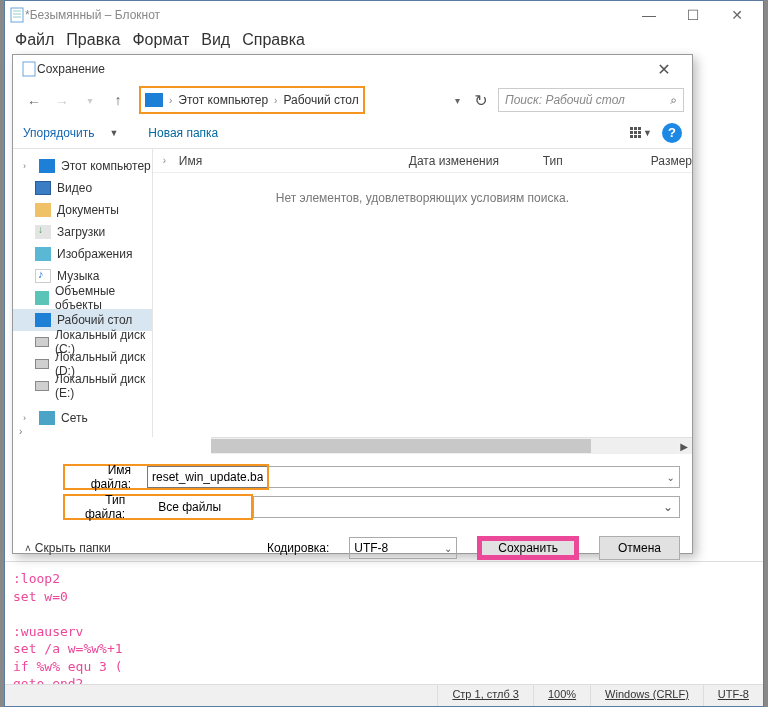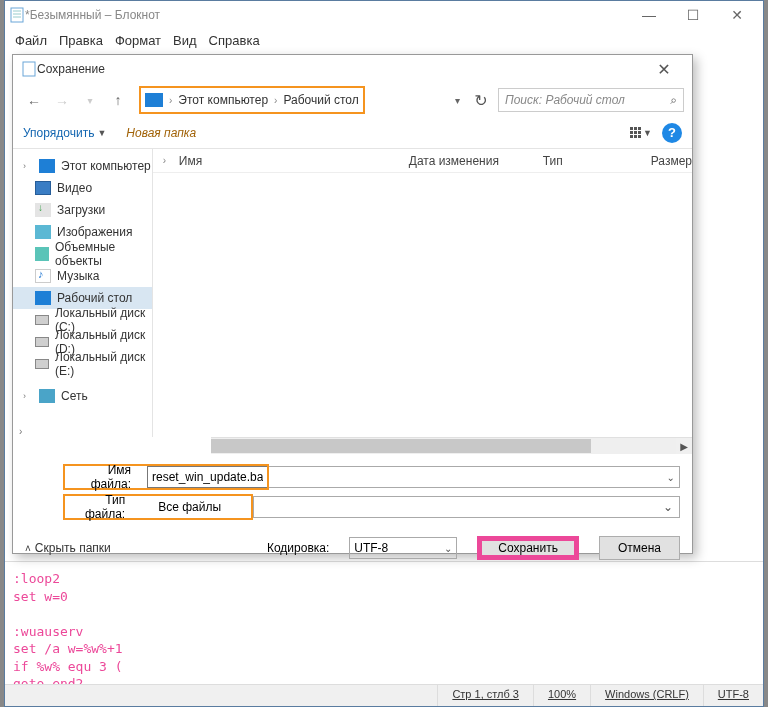--- a/index.html
+++ b/index.html
@@ -2,21 +2,21 @@
 <html><head>
 <meta charset="utf-8">
 <style>
 * { box-sizing: border-box; margin: 0; padding: 0; font-family: "Segoe UI", Tahoma, sans-serif; }
 body { background: #888; width: 768px; height: 707px; overflow: hidden; position: relative; }
 
 .notepad-window { position: absolute; top: 0; left: 4px; width: 760px; height: 707px; background: #fff; border: 1px solid #5a7ca0; }
 .notepad-titlebar { height: 28px; background: #fff; display: flex; align-items: center; padding: 0 4px; font-size: 12px; color: #888; }
 .notepad-controls { margin-left: auto; display: flex; }
 .notepad-controls div { width: 44px; height: 28px; display: flex; align-items: center; justify-content: center; color: #666; font-size: 14px; }
-.notepad-menubar { height: 22px; display: flex; gap: 12px; padding: 0 10px; font-size: 13px; color: #333; align-items: center; }
+.notepad-menubar { height: 22px; display: flex; gap: 12px; padding: 0 10px; font-size: 16px; color: #333; align-items: center; }
 .notepad-menubar span { cursor: default; }
 .notepad-content { position: absolute; left: 0; right: 0; top: 560px; padding: 8px; font-family: Consolas, monospace; font-size: 13px; white-space: pre; line-height: 1.35; color: #ec4899; background: #fff; border-top: 1px solid #ddd; }
 .notepad-statusbar { position: absolute; bottom: 0; left: 0; right: 0; height: 22px; background: #f0f0f0; border-top: 1px solid #ddd; display: flex; font-size: 11px; color: #333; text-decoration: underline; }
 .notepad-statusbar > div { border-left: 1px solid #ddd; padding: 3px 14px; }
 .notepad-statusbar .spacer { flex: 1; border-left: none; }
 
 .dialog { position: absolute; top: 54px; left: 12px; width: 681px; height: 500px; background: #fff; border: 1px solid #999; box-shadow: 4px 4px 10px rgba(0,0,0,0.25); }
 .dialog-titlebar { height: 28px; display: flex; align-items: center; padding: 0 8px; font-size: 12px; color: #333; }
 .dialog-close { margin-left: auto; width: 40px; text-align: center; color: #555; font-size: 16px; }
 
@@ -27,22 +27,22 @@
 .breadcrumb { display: flex; align-items: center; font-size: 12px; gap: 6px; color: #333; }
 .breadcrumb .pc-icon { width: 18px; height: 14px; background: #1e7fd6; display: inline-block; }
 .breadcrumb .sep { color: #888; font-size: 10px; }
 .nav-rest { flex: 1; display: flex; align-items: center; justify-content: flex-end; gap: 6px; padding-left: 10px; }
 .nav-dropdown { color: #666; font-size: 10px; padding: 0 4px; }
 .refresh-btn { width: 22px; color: #555; text-align: center; }
 .search-box { width: 186px; height: 24px; border: 1px solid #ccc; display: flex; align-items: center; padding: 0 6px; font-size: 12px; color: #888; font-style: italic; }
 .search-box .mag { margin-left: auto; font-style: normal; color: #666; }
 
 .toolbar-row { height: 32px; border-bottom: 1px solid #e4e4e4; display: flex; align-items: center; padding: 0 10px; font-size: 12px; }
-.toolbar-row .org { color: #1265b0; display: flex; align-items: center; gap: 3px; }
-.toolbar-row .newf { color: #a16207; margin-left: 20px; font-style: italic; }
+.toolbar-row .org { color: #1265b0; display: flex; align-items: center; gap: 15px; }
+.toolbar-row .newf { color: #0369a1; margin-left: 30px; }
 .toolbar-right { margin-left: auto; display: flex; align-items: center; gap: 10px; }
 .view-btn { display: flex; gap: 2px; align-items: center; color: #555; }
 .view-grid { display: grid; grid-template-columns: 3px 3px 3px; grid-template-rows: 3px 3px 3px; gap: 1px; }
 .view-grid span { background: #555; }
 .help-btn { width: 20px; height: 20px; border-radius: 50%; background: #1e88e5; color: #fff; display: flex; align-items: center; justify-content: center; font-size: 13px; font-weight: bold; }
 
 .body-area { display: flex; height: 288px; }
 .tree { width: 198px; border-right: 1px solid #e4e4e4; padding: 6px 0; overflow: hidden; }
 .tree-item { display: flex; align-items: center; height: 22px; font-size: 12px; padding-left: 22px; gap: 6px; color: #333; }
 .tree-item.selected { background: #d8e6f2; }
@@ -207,34 +207,38 @@
         <div class="tree-item root">
           <span class="exp">›</span>
           <span class="tree-icon ic-pc"></span>
           <span>Этот компьютер</span>
         </div>
         <div class="tree-item">
           <span class="tree-icon ic-video"></span>
           <span>Видео</span>
         </div>
         <div class="tree-item">
+          <span class="tree-icon ic-folder"></span>
+          <span>Документы</span>
+        </div>
+        <div class="tree-item">
           <span class="tree-icon ic-down"></span>
           <span>Загрузки</span>
         </div>
         <div class="tree-item">
           <span class="tree-icon ic-img"></span>
           <span>Изображения</span>
         </div>
         <div class="tree-item">
+          <span class="tree-icon ic-music"></span>
+          <span>Музыка</span>
+        </div>
+        <div class="tree-item">
           <span class="tree-icon ic-3d"></span>
           <span>Объемные объекты</span>
-        </div>
-        <div class="tree-item">
-          <span class="tree-icon ic-music"></span>
-          <span>Музыка</span>
         </div>
         <div class="tree-item selected">
           <span class="tree-icon ic-desk"></span>
           <span>Рабочий стол</span>
         </div>
         <div class="tree-item">
           <span class="tree-icon ic-disk"></span>
           <span>Локальный диск (C:)</span>
         </div>
         <div class="tree-item">
@@ -252,20 +256,21 @@
         </div>
       </div>
     <div class="list-area">
       <div class="list-header">
         <div class="col-arrow">›</div>
         <div class="col-name">Имя</div>
         <div class="col-date">Дата изменения</div>
         <div class="col-type">Тип</div>
         <div class="col-size">Размер</div>
       </div>
+      <div class="empty-msg">Нет элементов, удовлетворяющих условиям поиска.</div>
     </div>
   </div>
   <span class="tree-expand">›</span>
   <div class="scroll-row-h">
     <div class="track"></div>
       <div class="thumb"></div>
       <div class="arrow">▶</div>
   </div>
 
   <div class="form-area">

